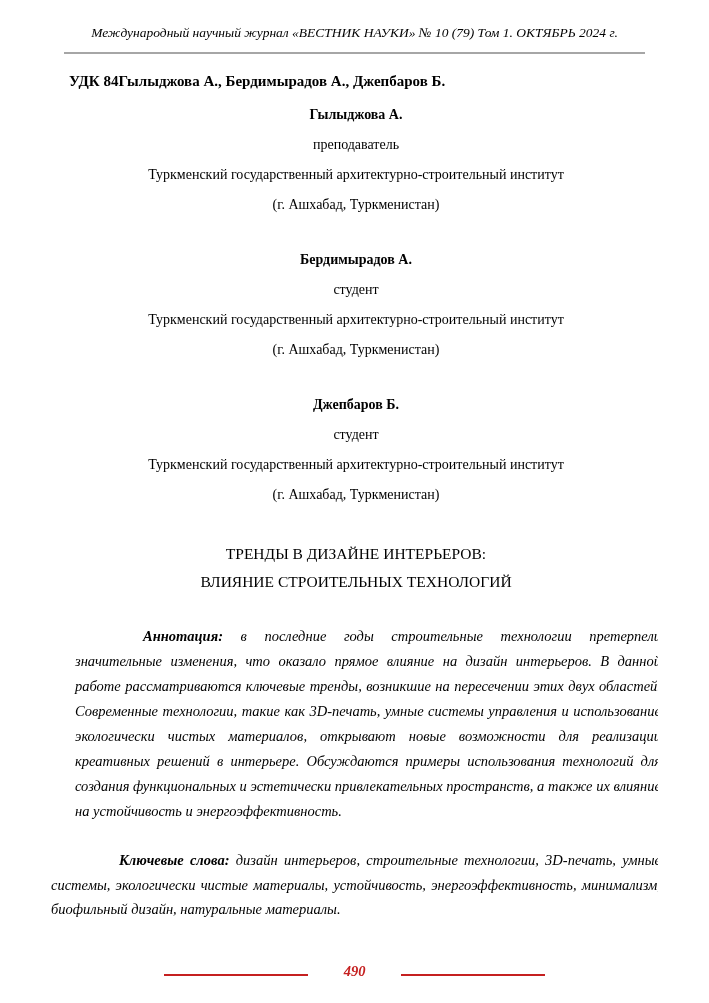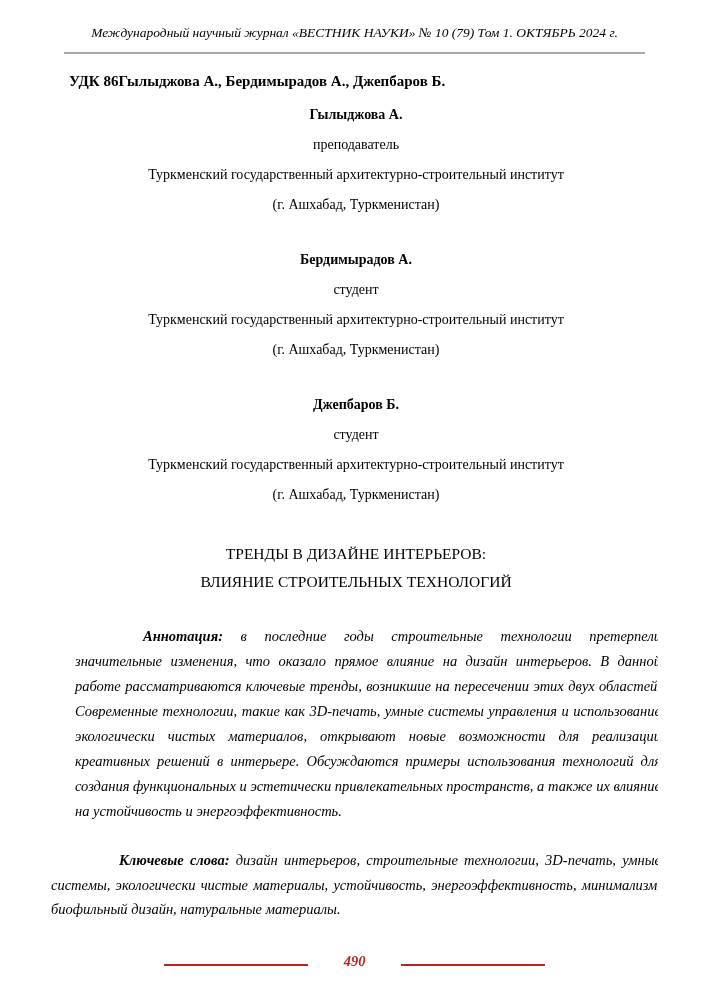--- a/index.html
+++ b/index.html
@@ -78,21 +78,21 @@
     font-style:italic;
     line-height:24.5px;
     text-align:justify;
     text-indent:68px;
   }
   .para-label{font-weight:bold;}
   .footer{
     position:absolute;
     left:0;
     right:0;
-    bottom:32px;
+    bottom:22px;
     display:flex;
     justify-content:center;
     align-items:center;
     gap:36px;
     height:20px;
   }
   .red-line{
     display:inline-block;
     width:144px;
     height:0;
@@ -110,21 +110,21 @@
 <body>
 
 <div class="page">
 
   <div class="journal-header">Международный научный журнал «ВЕСТНИК НАУКИ» № 10 (79) Том 1. ОКТЯБРЬ 2024 г.</div>
 
   <div class="separator"></div>
 
   <div class="content">
 
-    <p class="udc-line"><span class="udc-label">УДК 86</span><span class="udc-authors">Гылыджова А., Бердимырадов А., Джепбаров Б.</span></p>
+    <p class="udc-line"><span class="udc-label">УДК 84</span><span class="udc-authors">Гылыджова А., Бердимырадов А., Джепбаров Б.</span></p>
 
     <div class="author-block first">
       <p class="author-name">Гылыджова А.</p>
       <p class="author-role">преподаватель</p>
       <p class="author-affiliation">Туркменский государственный архитектурно-строительный институт</p>
       <p class="author-location">(г. Ашхабад, Туркменистан)</p>
     </div>
 
     <div class="author-block next">
       <p class="author-name">Бердимырадов А.</p>

